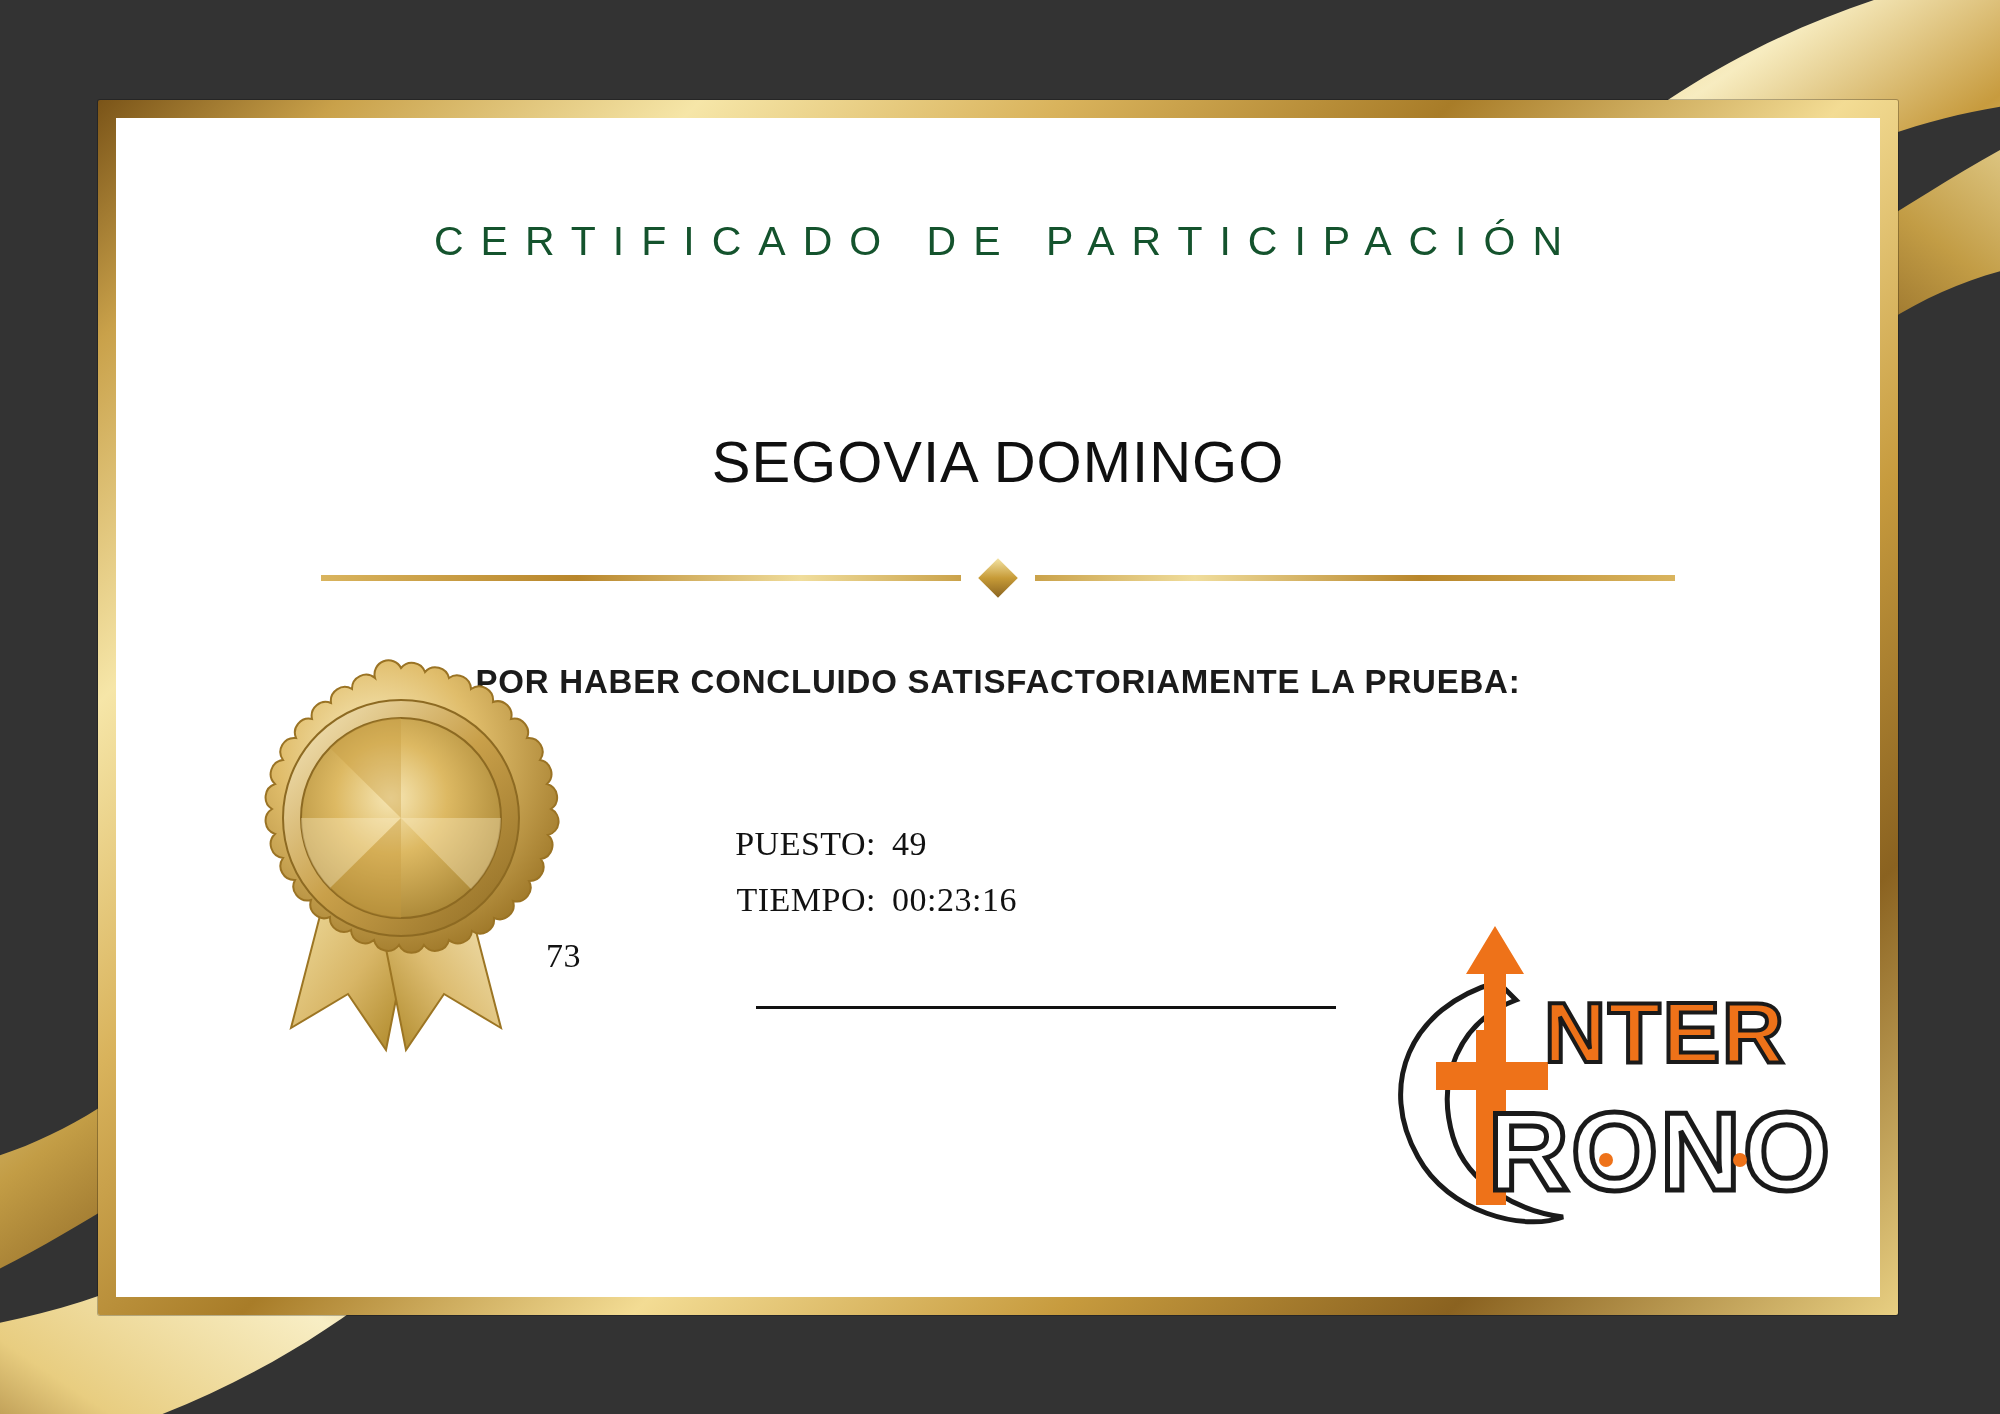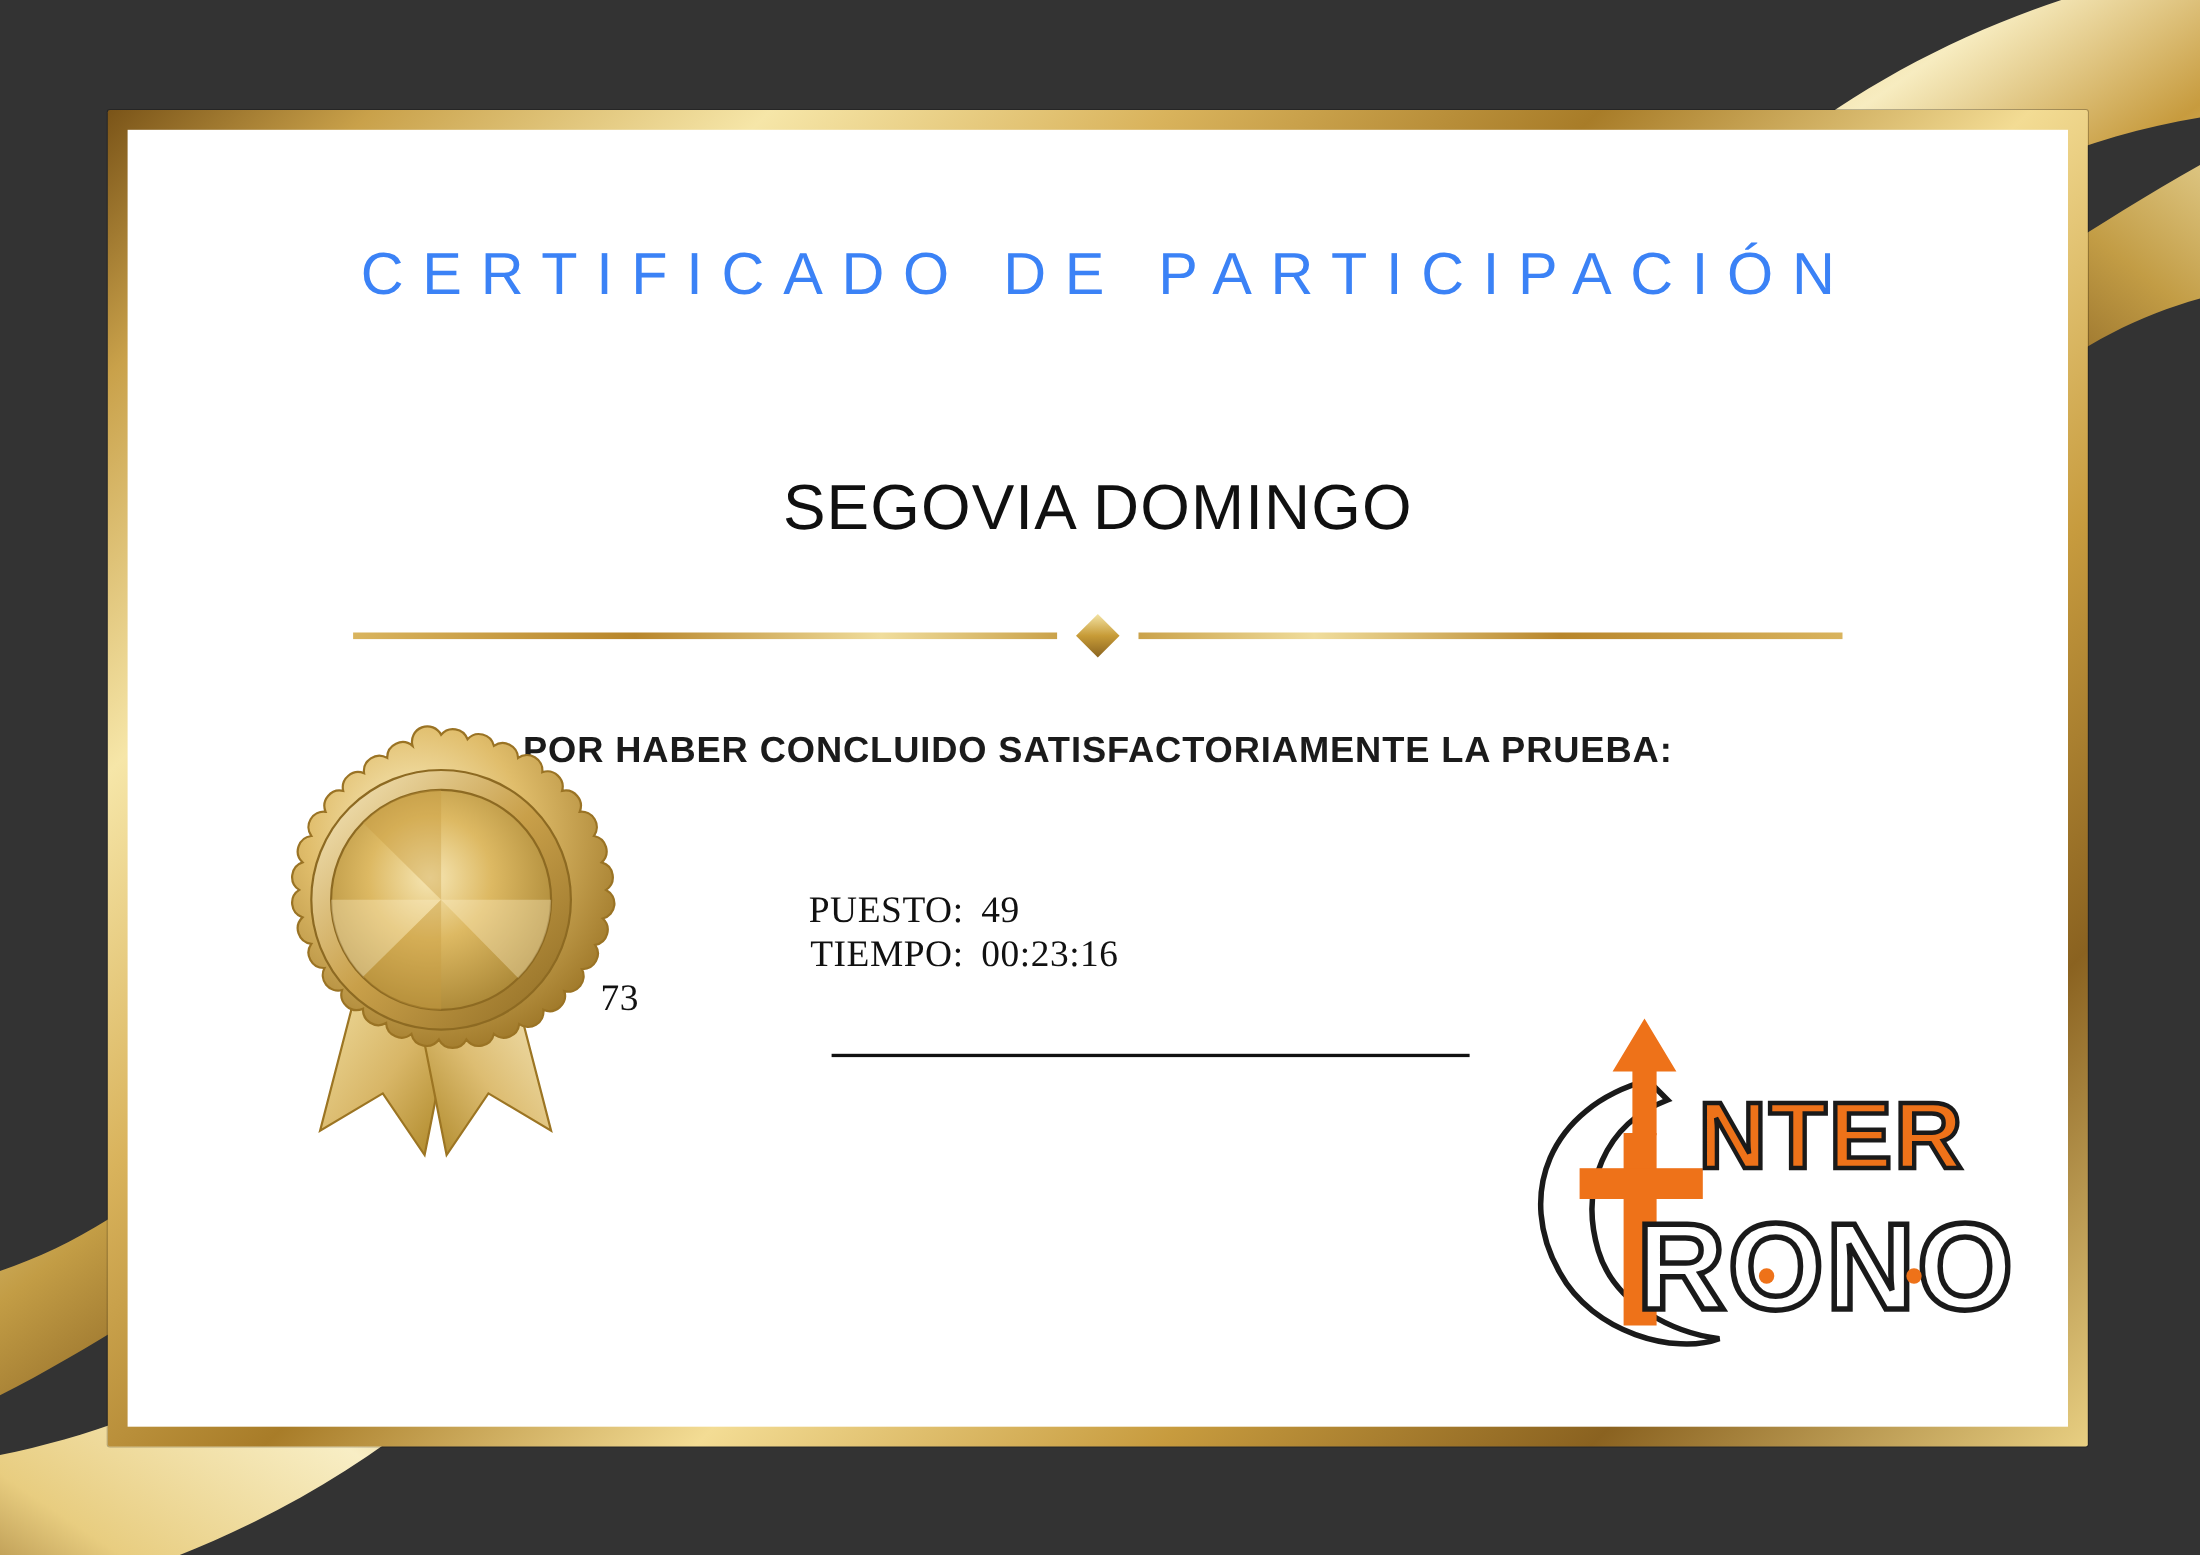--- a/index.html
+++ b/index.html
@@ -60,23 +60,23 @@
     box-sizing: border-box;
   }
 
   
   .title {
     position: absolute;
     top: 100px;
     left: 0;
     right: 0;
     text-align: center;
-    font-size: 54px;
+    font-size: 41px;
     letter-spacing: 17px;
-    color: #3b82f6;
+    color: #14532d;
     font-weight: 400;
     text-indent: 17px;
   }
 
   
   .name {
     position: absolute;
     top: 310px;
     left: 0;
     right: 0;
@@ -152,20 +152,21 @@
   }
   .results-label {
     width: 330px;
     text-align: right;
     padding-right: 16px;
     white-space: nowrap;
   }
   .results-value {
     text-align: center;
     white-space: nowrap;
+    margin-top: 16px;
   }
   .results-rule {
     margin-top: 30px;
     margin-left: 210px;
     width: 580px;
     height: 3px;
     background: #111;
   }
 
   

